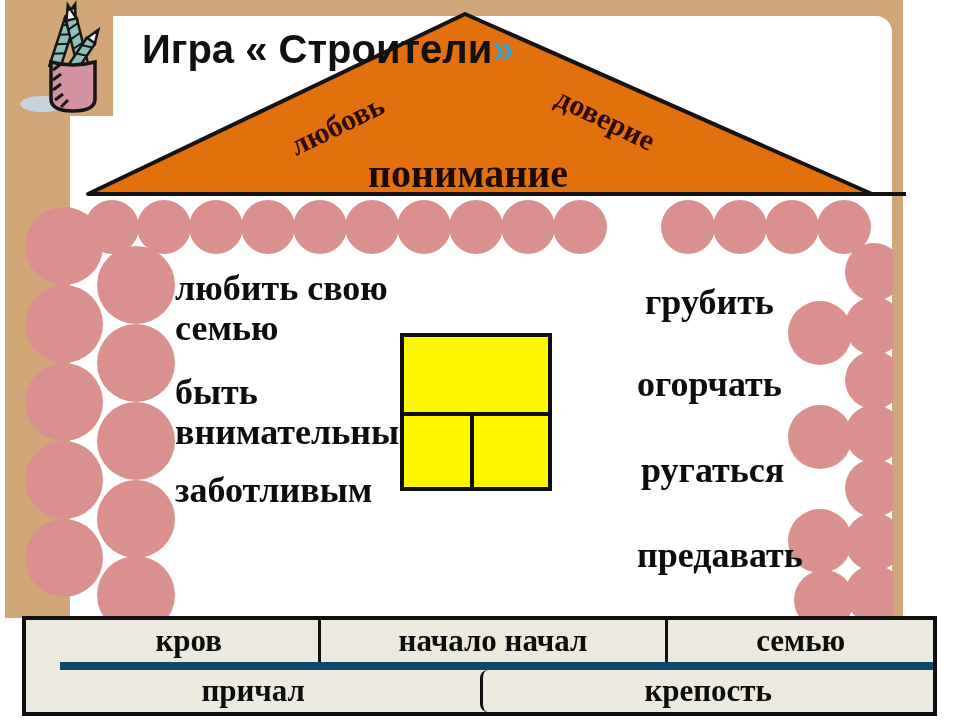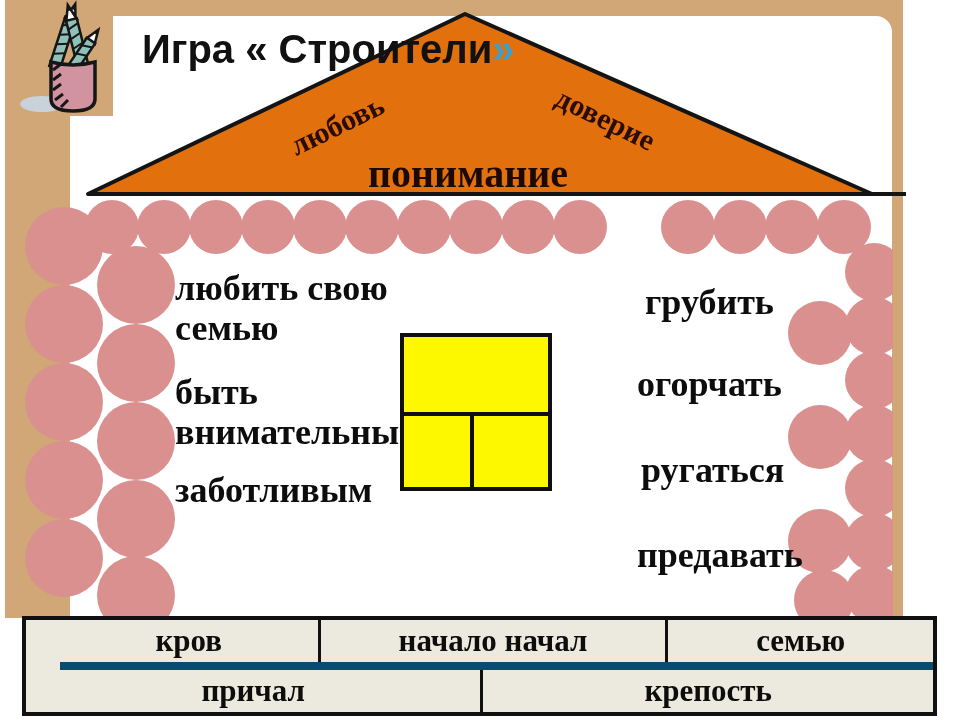--- a/index.html
+++ b/index.html
@@ -54,21 +54,21 @@
   
   .house-table{position:absolute;left:22px;top:616px;width:915px;height:100px;z-index:8;
                background:var(--table-bg,#eceade);border:4px solid #101010;box-sizing:border-box;
                display:flex;flex-direction:column;}
   .t-row{display:flex;flex:1;}
   .t-row.first{border-bottom:8px solid #0c4a6e;margin-left:34px;}
   .t-cell{display:flex;align-items:center;justify-content:center;
           font-weight:bold;font-size:31px;color:#0d0d0d;}
   .t-cell.c-sep{border-left:3px solid #101010;}
   .r1c1{flex:0 0 29.5%;} .r1c2{flex:0 0 39.5%;} .r1c3{flex:1;}
-  .r2c1{flex:0 0 50.1%;} .r2c2{flex:1;}
+  .r2c1{flex:0 0 50.1%;} .r2c2{flex:1;border-radius:8px;}
 
   
   .pencil-cup{position:absolute;left:18px;top:0;z-index:9;}
 </style>
 </head>
 <body>
 
 <div class="slide">
 
   <div class="frame-layer"></div>

